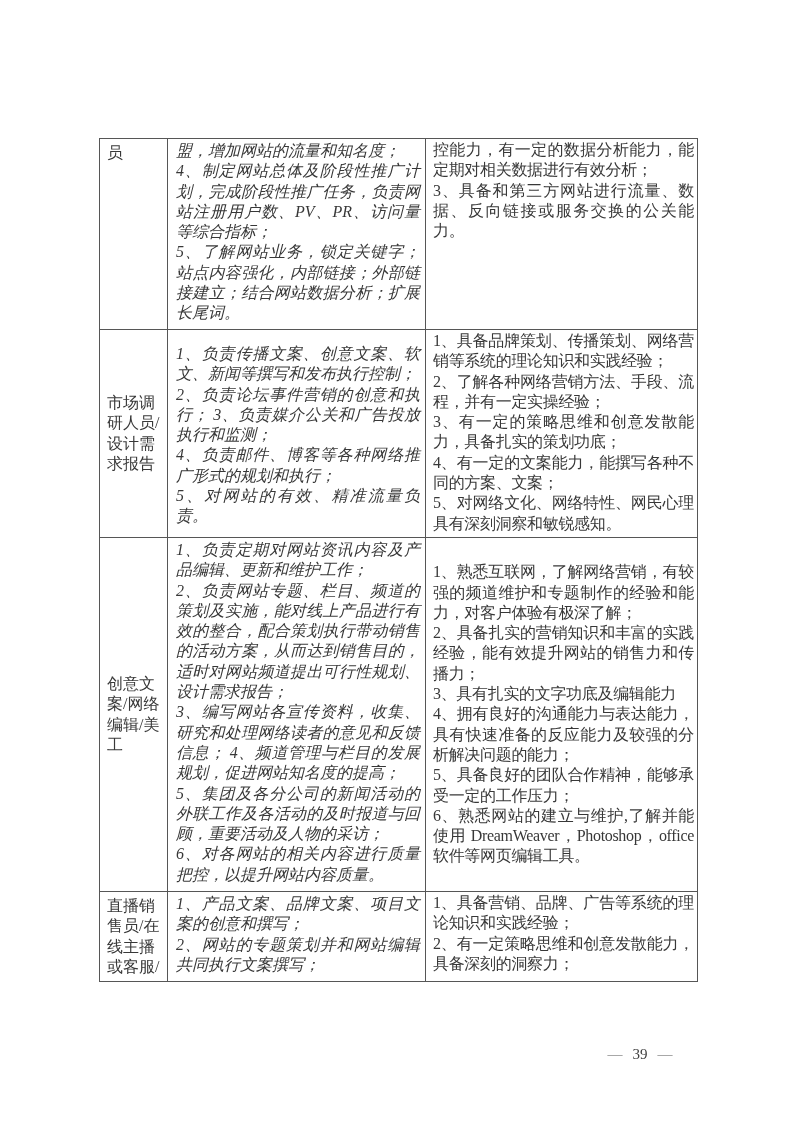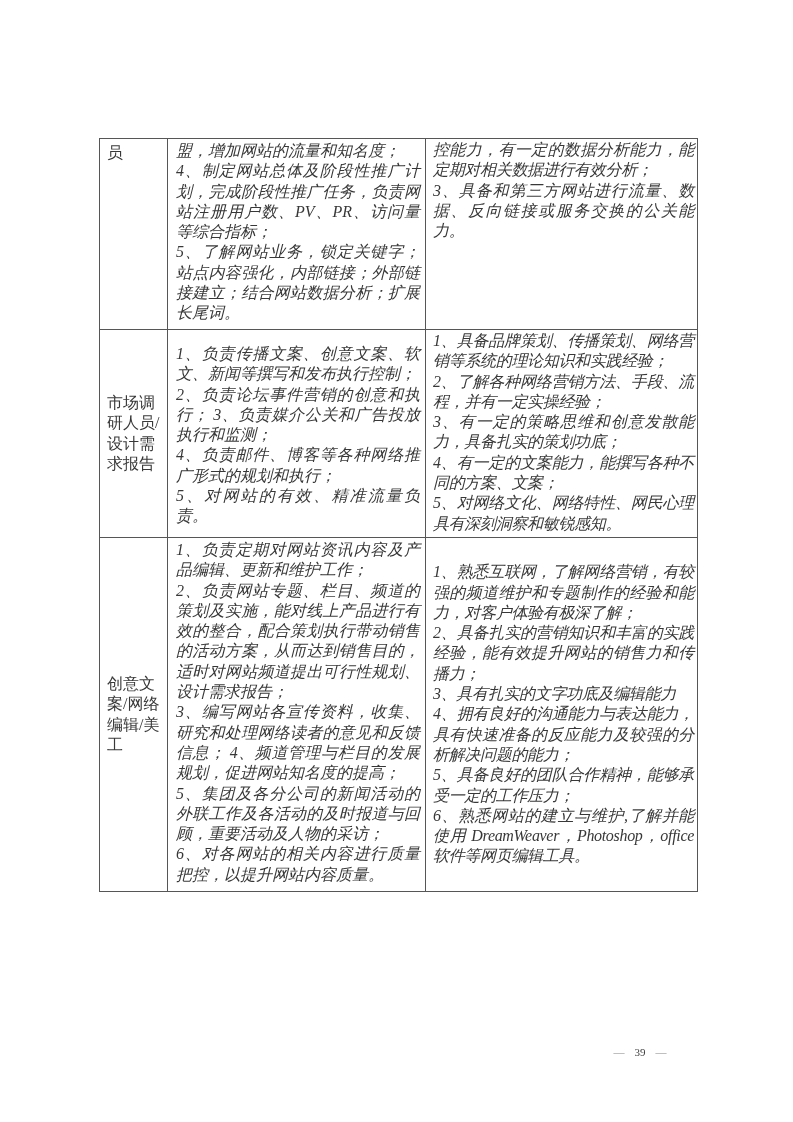--- a/index.html
+++ b/index.html
@@ -43,35 +43,34 @@
     padding: 2px 5px 2px 8px;
     white-space: pre-line;
     text-align: justify;
     font-style: italic;
   }
   td.req {
     padding: 1px 3px 1px 7px;
     white-space: pre-line;
     text-align: justify;
     letter-spacing: -0.02em;
-    font-style: italic;
   }
   .va-mid { vertical-align: middle !important; }
   .pad-top { padding-top: 14px !important; }
   tr.r1 { height: 191px; }
   tr.r2 { height: 208px; }
   tr.r3 { height: 354px; }
   tr.r4 { height: 85px; }
   .footer {
     position: absolute;
     top: 1046px;
     left: 570px;
     width: 140px;
     text-align: center;
-    font-size: 11px;
+    font-size: 15px;
     white-space: nowrap;
   }
   .footer .dash {
     color: #8c8c8c;
     letter-spacing: 0;
   }
   .footer .num {
     color: #3f3f3f;
     margin: 0 10px;
   }
@@ -115,20 +114,27 @@
 3、编写网站各宣传资料，收集、研究和处理网络读者的意见和反馈信息； 4、频道管理与栏目的发展规划，促进网站知名度的提高；
 5、集团及各分公司的新闻活动的外联工作及各活动的及时报道与回顾，重要活动及人物的采访；
 6、对各网站的相关内容进行质量把控，以提升网站内容质量。</td>
         <td class="req va-mid">1、熟悉互联网，了解网络营销，有较强的频道维护和专题制作的经验和能力，对客户体验有极深了解；
 2、具备扎实的营销知识和丰富的实践经验，能有效提升网站的销售力和传播力；
 3、具有扎实的文字功底及编辑能力
 4、拥有良好的沟通能力与表达能力，具有快速准备的反应能力及较强的分析解决问题的能力；
 5、具备良好的团队合作精神，能够承受一定的工作压力；
 6、熟悉网站的建立与维护,了解并能使用 DreamWeaver，Photoshop，office 软件等网页编辑工具。</td>
       </tr>
+      <tr class="r4">
+        <td class="pos">直播销售员/在线主播或客服/</td>
+        <td class="duty">1、产品文案、品牌文案、项目文案的创意和撰写；
+2、网站的专题策划并和网站编辑共同执行文案撰写；</td>
+        <td class="req">1、具备营销、品牌、广告等系统的理论知识和实践经验；
+2、有一定策略思维和创意发散能力，具备深刻的洞察力；</td>
+      </tr>
     </tbody>
   </table>
 
   <div class="footer">
     <span class="dash">—</span><span class="num">39</span><span class="dash">—</span>
   </div>
 
 </div>
 
 </body></html>

